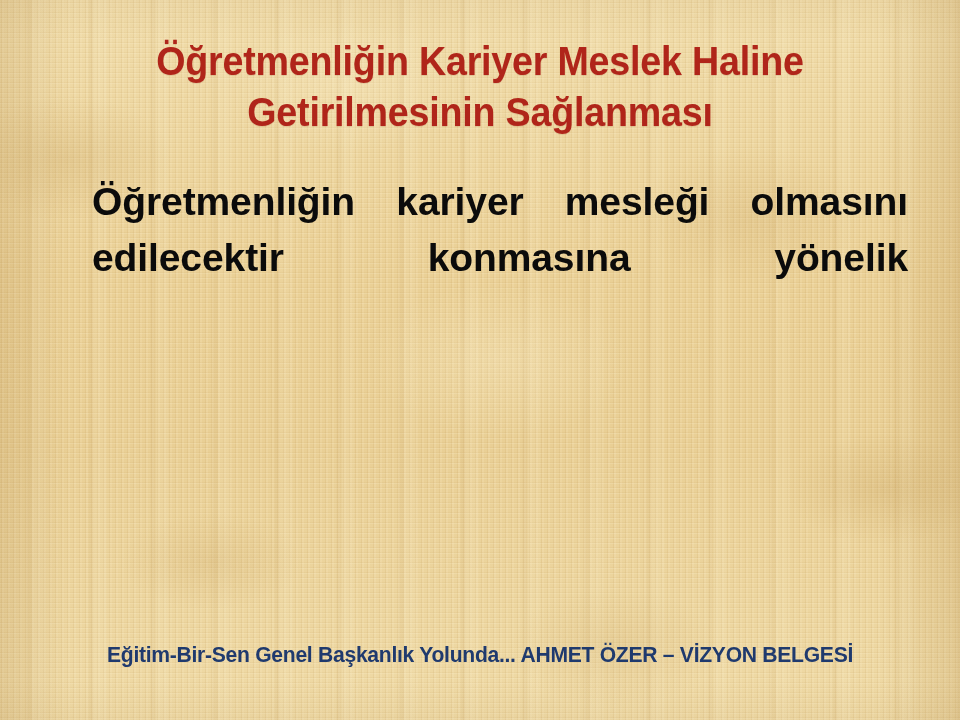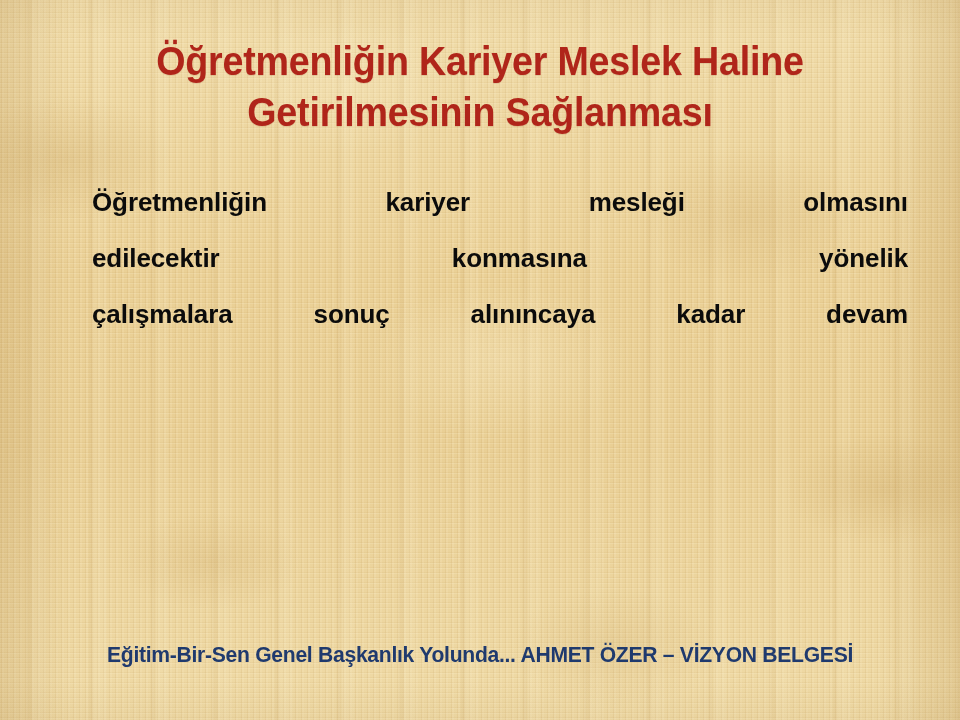--- a/index.html
+++ b/index.html
@@ -132,21 +132,21 @@
   }
   .title-line { display: block; white-space: nowrap; }
 
   
   .body-block {
     position: absolute;
     left: 92px;
     top: 174px;
     width: 816px;
     color: #0b0b0b;
-    font-size: 26px;
+    font-size: 39px;
     line-height: 56px;
     font-weight: 600;
     text-align: justify;
     font-family: "Liberation Sans", "DejaVu Sans", sans-serif;
     letter-spacing: -0.1px;
     word-spacing: 0px;
     hyphens: none;
   }
 
   
@@ -193,19 +193,18 @@
   <div class="content">
 
     <div class="title-block">
       <span class="title-line">Öğretmenliğin Kariyer Meslek Haline</span>
       <span class="title-line">Getirilmesinin Sağlanması</span>
     </div>
 
     <div class="body-block">
       <span class="jline">Öğretmenliğin kariyer mesleği olmasını</span>
       <span class="jline">edilecektir konmasına yönelik</span>
-      <span class="jline">çalışmalara sonuç alınıncaya kadar devam</span>
     </div>
 
     <div class="footer">Eğitim-Bir-Sen Genel Başkanlık Yolunda... AHMET ÖZER – VİZYON BELGESİ</div>
 
   </div>
 </div>
 
 </body></html>

